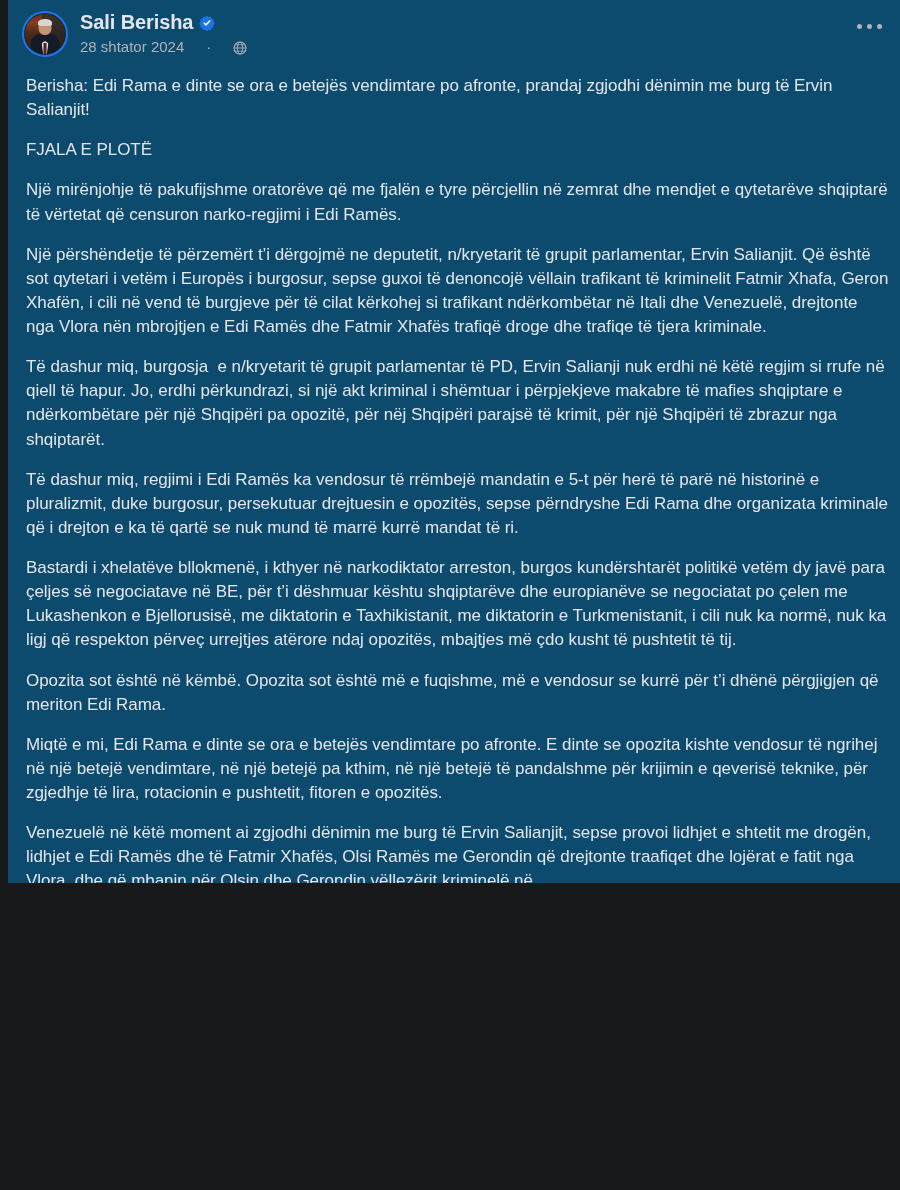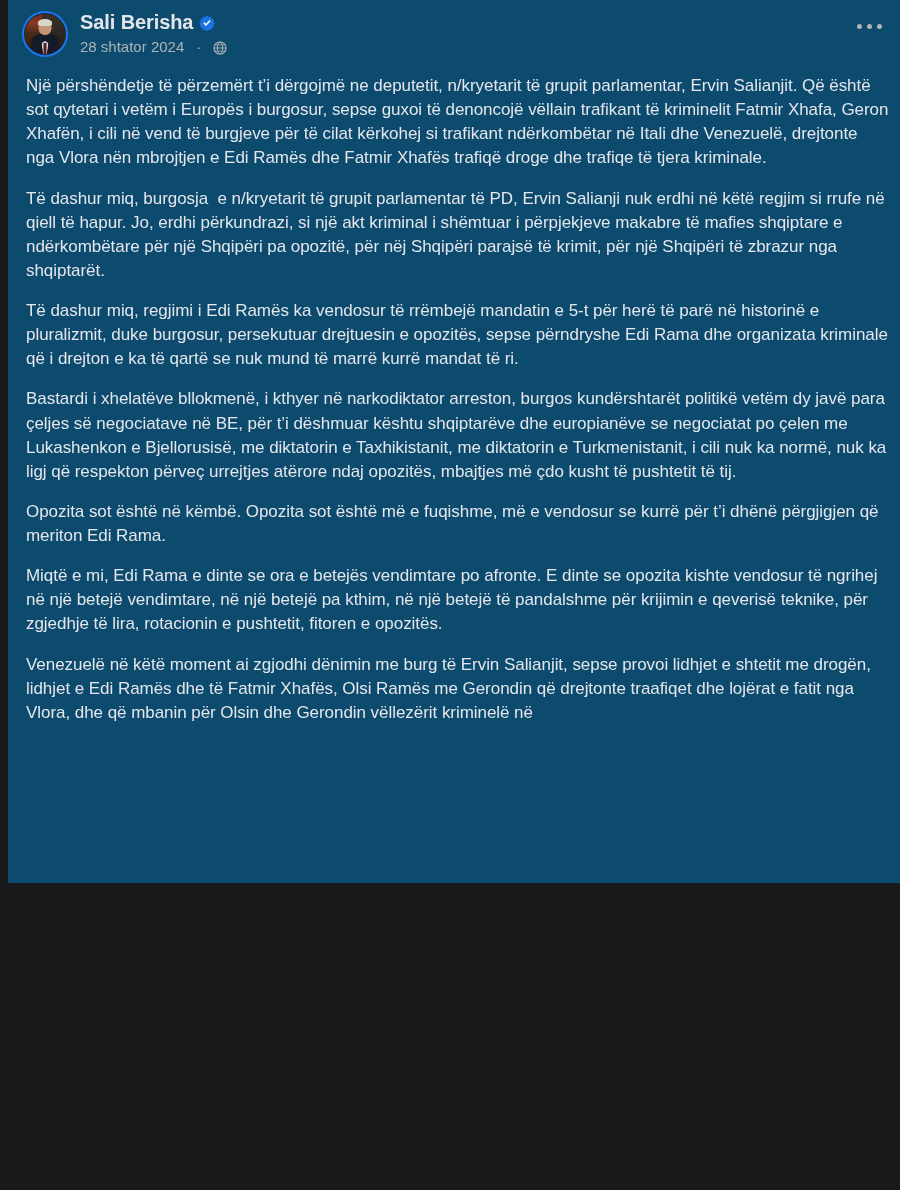--- a/index.html
+++ b/index.html
@@ -124,21 +124,21 @@
     width: 16px;
     height: 16px;
     display: inline-block;
     position: relative;
     top: 1px;
   }
 
   .meta-row {
     display: flex;
     align-items: center;
-    gap: 12px;
+    gap: 22px;
     margin-top: 6px;
     color: #b0b3b8;
     font-size: 15px;
   }
   .meta-sep { color: #b0b3b8; font-size: 15px; }
   .globe-icon { width: 14px; height: 14px; display: inline-block; position: relative; top: 1px; }
 
   .menu-dots {
     position: absolute;
     right: 20px;
@@ -217,20 +217,23 @@
     </div>
 
     <div class="menu-dots" title="">
       <span></span>
       <span></span>
       <span></span>
     </div>
   </div>
 
   <div class="post-body">
+    <p>Berisha: Edi Rama e dinte se ora e betejës vendimtare po afronte, prandaj zgjodhi dënimin me burg të Ervin Salianjit!</p>
+    <p>FJALA E PLOTË</p>
+    <p>Një mirënjohje të pakufijshme oratorëve që me fjalën e tyre përcjellin në zemrat dhe mendjet e qytetarëve shqiptarë të vërtetat që censuron narko-regjimi i Edi Ramës.</p>
     <p>Një përshëndetje të përzemërt t’i dërgojmë ne deputetit, n/kryetarit të grupit parlamentar, Ervin Salianjit. Që është sot qytetari i vetëm i Europës i burgosur, sepse guxoi të denoncojë vëllain trafikant të kriminelit Fatmir Xhafa, Geron Xhafën, i cili në vend të burgjeve për të cilat kërkohej si trafikant ndërkombëtar në Itali dhe Venezuelë, drejtonte nga Vlora nën mbrojtjen e Edi Ramës dhe Fatmir Xhafës trafiqë droge dhe trafiqe të tjera kriminale.</p>
     <p>Të dashur miq, burgosja  e n/kryetarit të grupit parlamentar të PD, Ervin Salianji nuk erdhi në këtë regjim si rrufe në qiell të hapur. Jo, erdhi përkundrazi, si një akt kriminal i shëmtuar i përpjekjeve makabre të mafies shqiptare e ndërkombëtare për një Shqipëri pa opozitë, për nëj Shqipëri parajsë të krimit, për një Shqipëri të zbrazur nga shqiptarët.</p>
     <p>Të dashur miq, regjimi i Edi Ramës ka vendosur të rrëmbejë mandatin e 5-t për herë të parë në historinë e pluralizmit, duke burgosur, persekutuar drejtuesin e opozitës, sepse përndryshe Edi Rama dhe organizata kriminale që i drejton e ka të qartë se nuk mund të marrë kurrë mandat të ri.</p>
     <p>Bastardi i xhelatëve bllokmenë, i kthyer në narkodiktator arreston, burgos kundërshtarët politikë vetëm dy javë para çeljes së negociatave në BE, për t’i dëshmuar kështu shqiptarëve dhe europianëve se negociatat po çelen me Lukashenkon e Bjellorusisë, me diktatorin e Taxhikistanit, me diktatorin e Turkmenistanit, i cili nuk ka normë, nuk ka ligj që respekton përveç urrejtjes atërore ndaj opozitës, mbajtjes më çdo kusht të pushtetit të tij.</p>
     <p>Opozita sot është në këmbë. Opozita sot është më e fuqishme, më e vendosur se kurrë për t’i dhënë përgjigjen që meriton Edi Rama.</p>
     <p>Miqtë e mi, Edi Rama e dinte se ora e betejës vendimtare po afronte. E dinte se opozita kishte vendosur të ngrihej në një betejë vendimtare, në një betejë pa kthim, në një betejë të pandalshme për krijimin e qeverisë teknike, për zgjedhje të lira, rotacionin e pushtetit, fitoren e opozitës.</p>
     <p>Venezuelë në këtë moment ai zgjodhi dënimin me burg të Ervin Salianjit, sepse provoi lidhjet e shtetit me drogën, lidhjet e Edi Ramës dhe të Fatmir Xhafës, Olsi Ramës me Gerondin që drejtonte traafiqet dhe lojërat e fatit nga Vlora, dhe që mbanin për Olsin dhe Gerondin vëllezërit kriminelë në</p>
   </div>
 
 </div>

